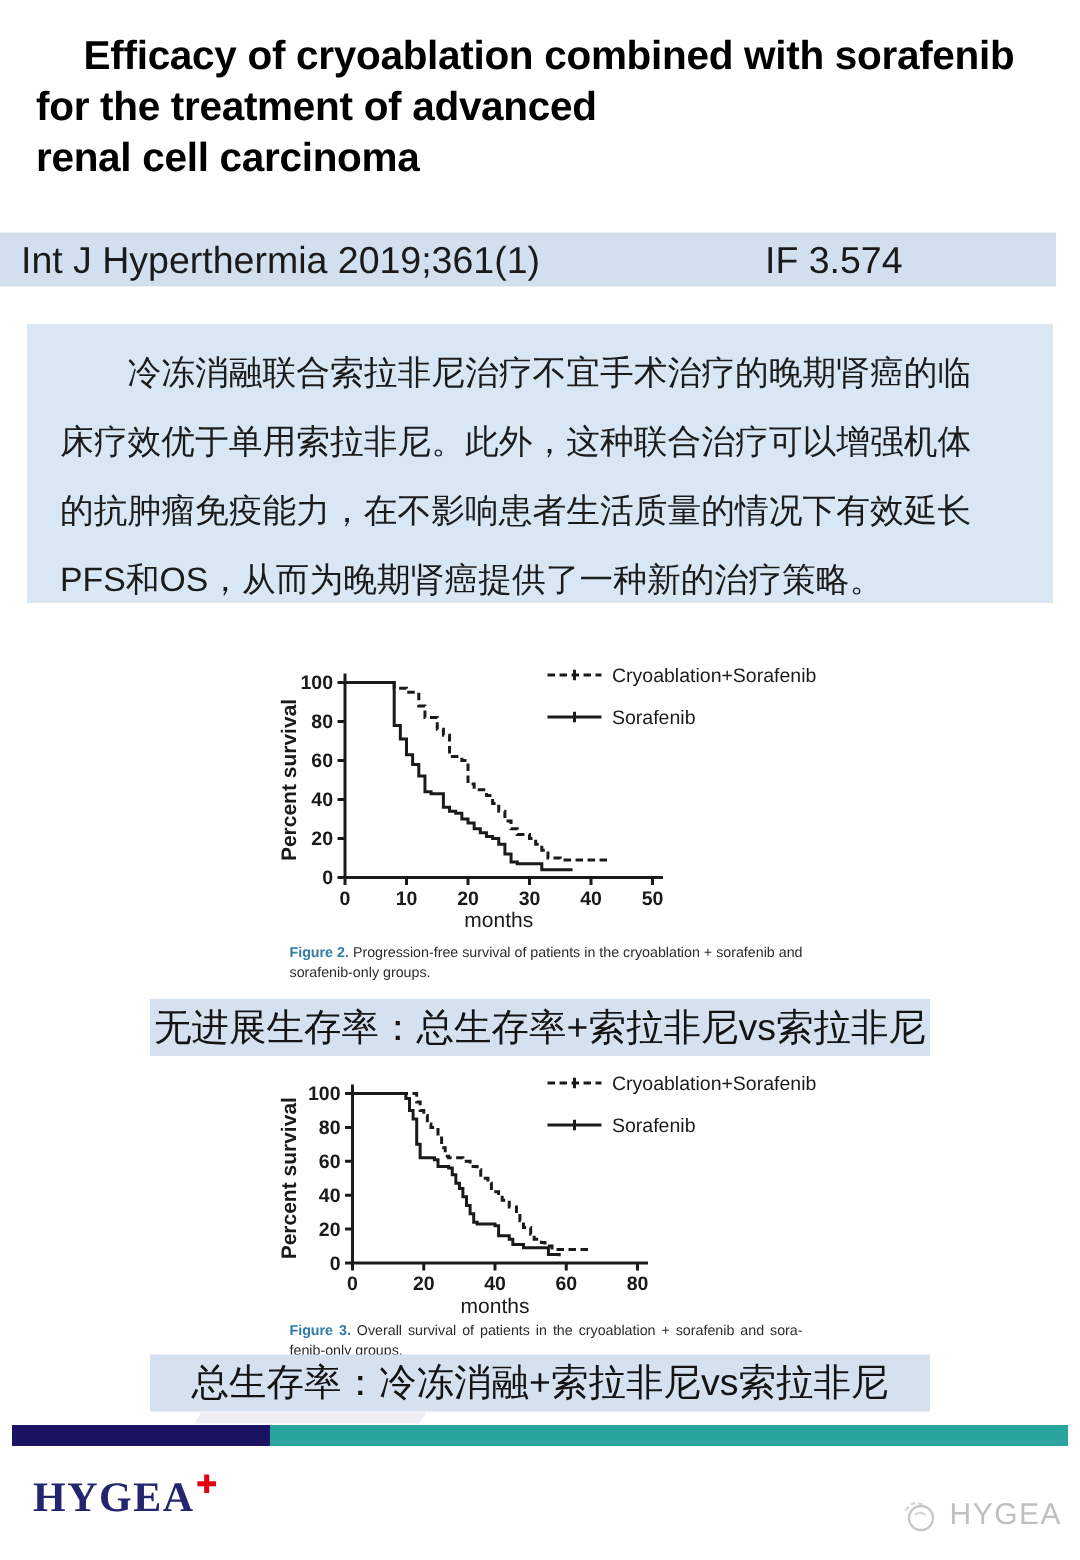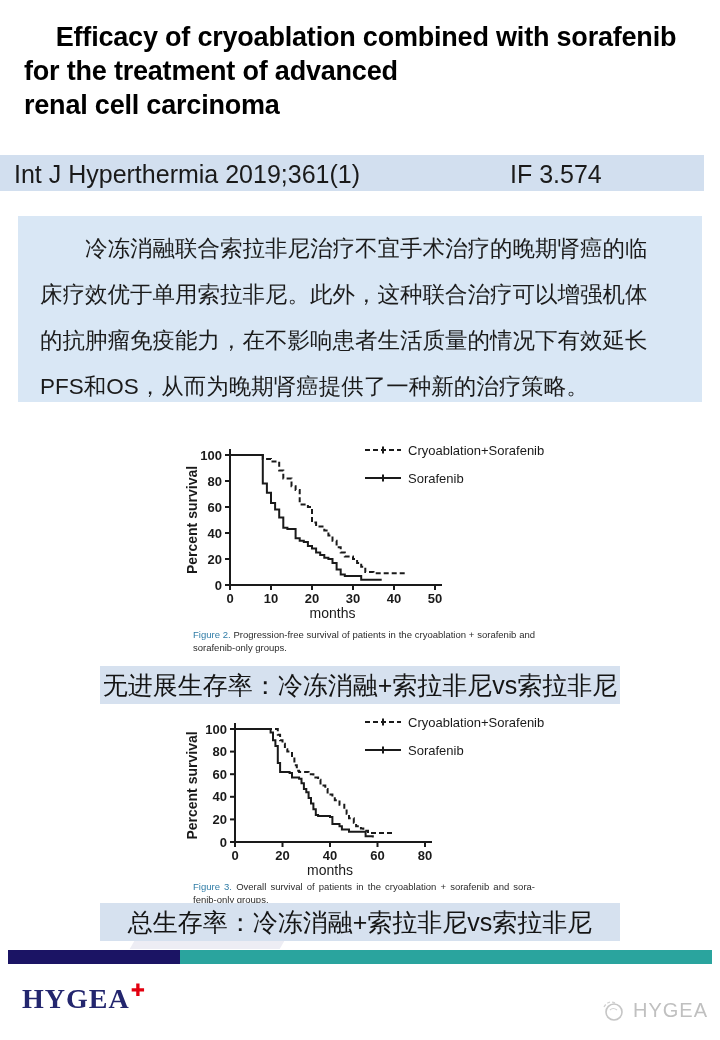--- a/index.html
+++ b/index.html
@@ -18,21 +18,21 @@
   .abstract-box{position:absolute;left:18px;top:216px;width:640px;height:176px;
                 background:#d9e7f5;padding:10px 22px 0 22px;
                 font-size:22.5px;line-height:46px;color:#1b1b1b;
                 white-space:pre-line;text-align:justify;}
   
   .figure{position:absolute;left:185px;width:360px;background:#fff;}
   .figure-0{top:438px;}
   .figure-1{top:712px;}
   .fig-caption{margin:1px 0 0 8px;width:342px;font-size:9.5px;line-height:1.35;
                color:#2b2b2b;text-align:justify;}
-  .fig-label{color:#2f7ca6;font-weight:normal;}
+  .fig-label{color:#2f7ca6;font-weight:bold;}
   
   .caption-bar{position:absolute;left:100px;width:520px;height:38px;background:#d6e1ef;
                font-size:25px;line-height:38px;text-align:center;color:#141414;}
   .caption-bar-0{top:666px;}
   .caption-bar-1{top:903px;}
   
   .stripe-accent{position:absolute;left:132px;top:941px;width:150px;height:8px;
                  background:#ededf4;transform:skewX(-30deg);}
   .stripe-navy{position:absolute;left:8px;top:950px;width:172px;height:14px;background:#1b1464;}
   .stripe-teal{position:absolute;left:180px;top:950px;width:532px;height:14px;background:#2aa49e;}
@@ -105,21 +105,21 @@
         <line x1="180" y1="40" x2="216" y2="40" stroke="#1a1a1a" stroke-width="2" stroke-dasharray="none"></line>
         <line x1="198" y1="36.5" x2="198" y2="43.5" stroke="#1a1a1a" stroke-width="2"></line>
         <text x="223" y="44.5" font-size="13" fill="#1a1a1a" font-family="&quot;Liberation Sans&quot;,sans-serif">Sorafenib</text>
       </svg>
     <div class="fig-caption">
       <span class="fig-label">Figure 2.</span>
       <span>Progression-free survival of patients in the cryoablation + sorafenib and sorafenib-only groups.</span>
     </div>
   </div>
 
-  <div class="caption-bar caption-bar-0">无进展生存率：冷冻消融+索拉非尼vs索拉非尼</div>
+  <div class="caption-bar caption-bar-0">无进展生存率：总生存率+索拉非尼vs索拉非尼</div>
 
   <div class="figure figure-1">
     <svg width="360" height="164" viewBox="0 0 360 164">
         <line x1="50" y1="11" x2="50" y2="131" stroke="#1a1a1a" stroke-width="2"></line>
         <line x1="49" y1="130" x2="247" y2="130" stroke="#1a1a1a" stroke-width="2"></line>
         <line x1="50" y1="130" x2="50" y2="135" stroke="#1a1a1a" stroke-width="2"></line>
         <text x="50" y="148" text-anchor="middle" font-size="13" font-weight="700" fill="#1a1a1a" font-family="&quot;Liberation Sans&quot;,sans-serif">0</text>
         <line x1="97.5" y1="130" x2="97.5" y2="135" stroke="#1a1a1a" stroke-width="2"></line>
         <text x="97.5" y="148" text-anchor="middle" font-size="13" font-weight="700" fill="#1a1a1a" font-family="&quot;Liberation Sans&quot;,sans-serif">20</text>
         <line x1="145" y1="130" x2="145" y2="135" stroke="#1a1a1a" stroke-width="2"></line>

